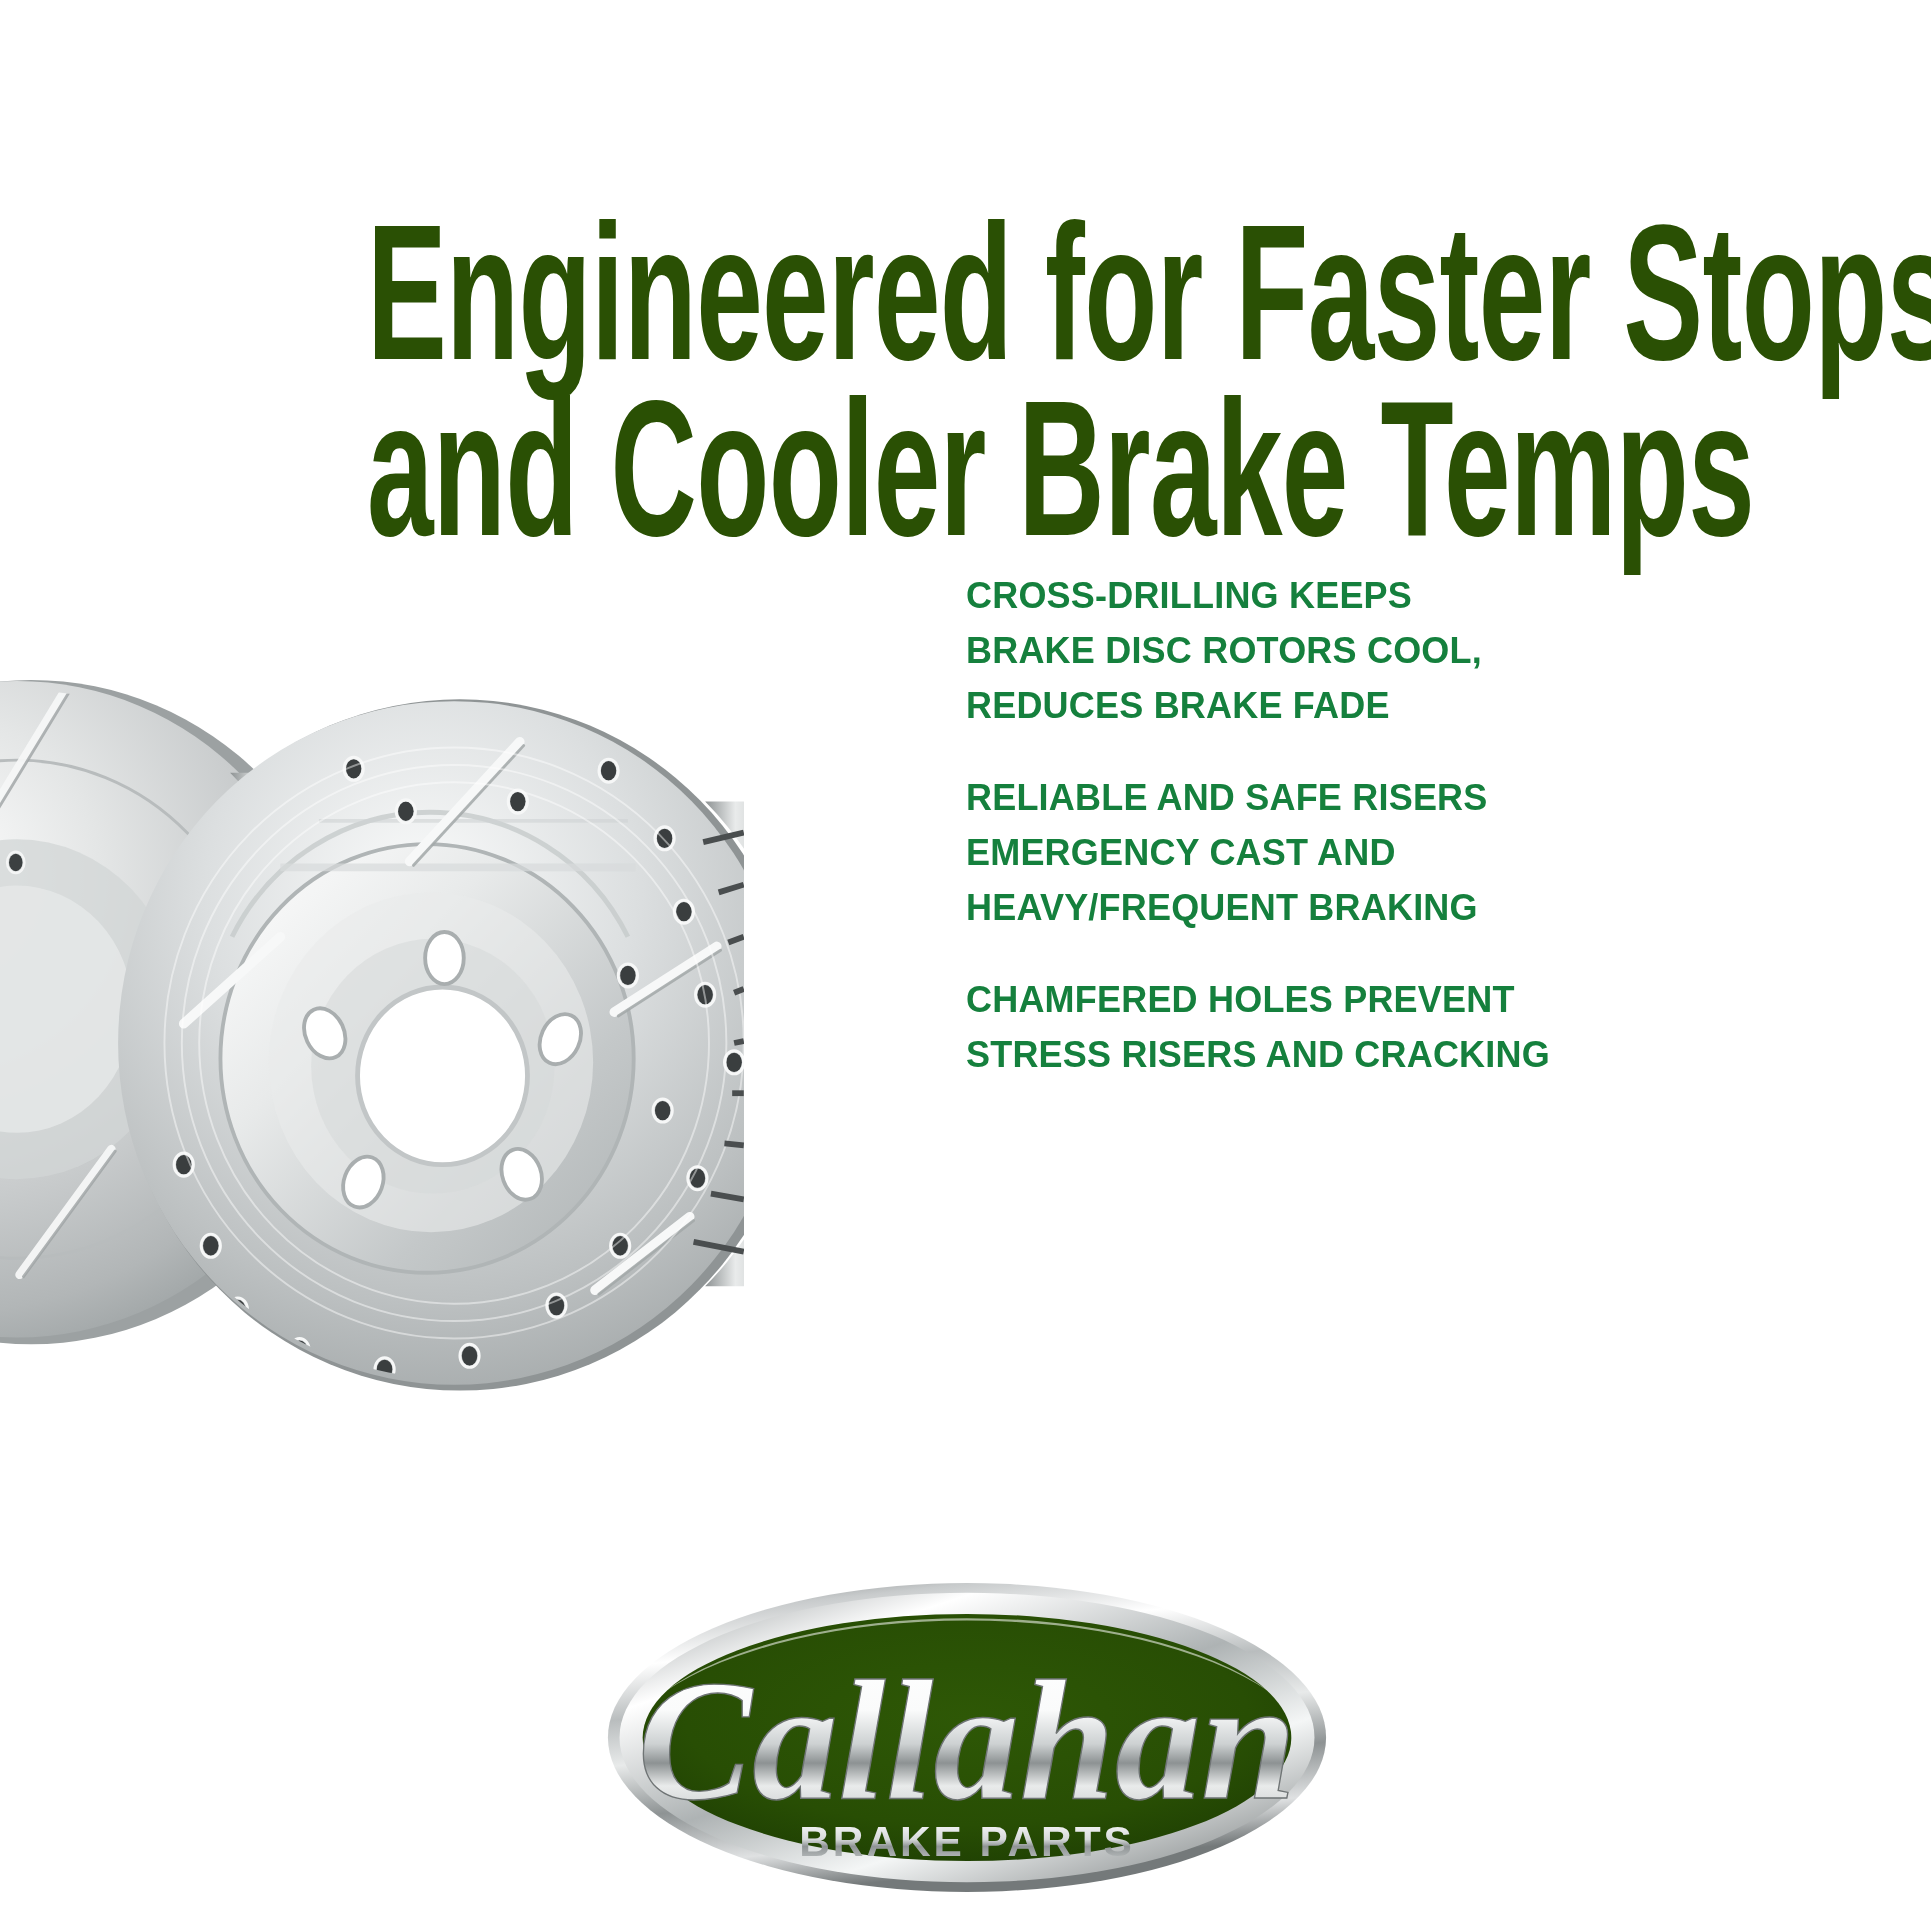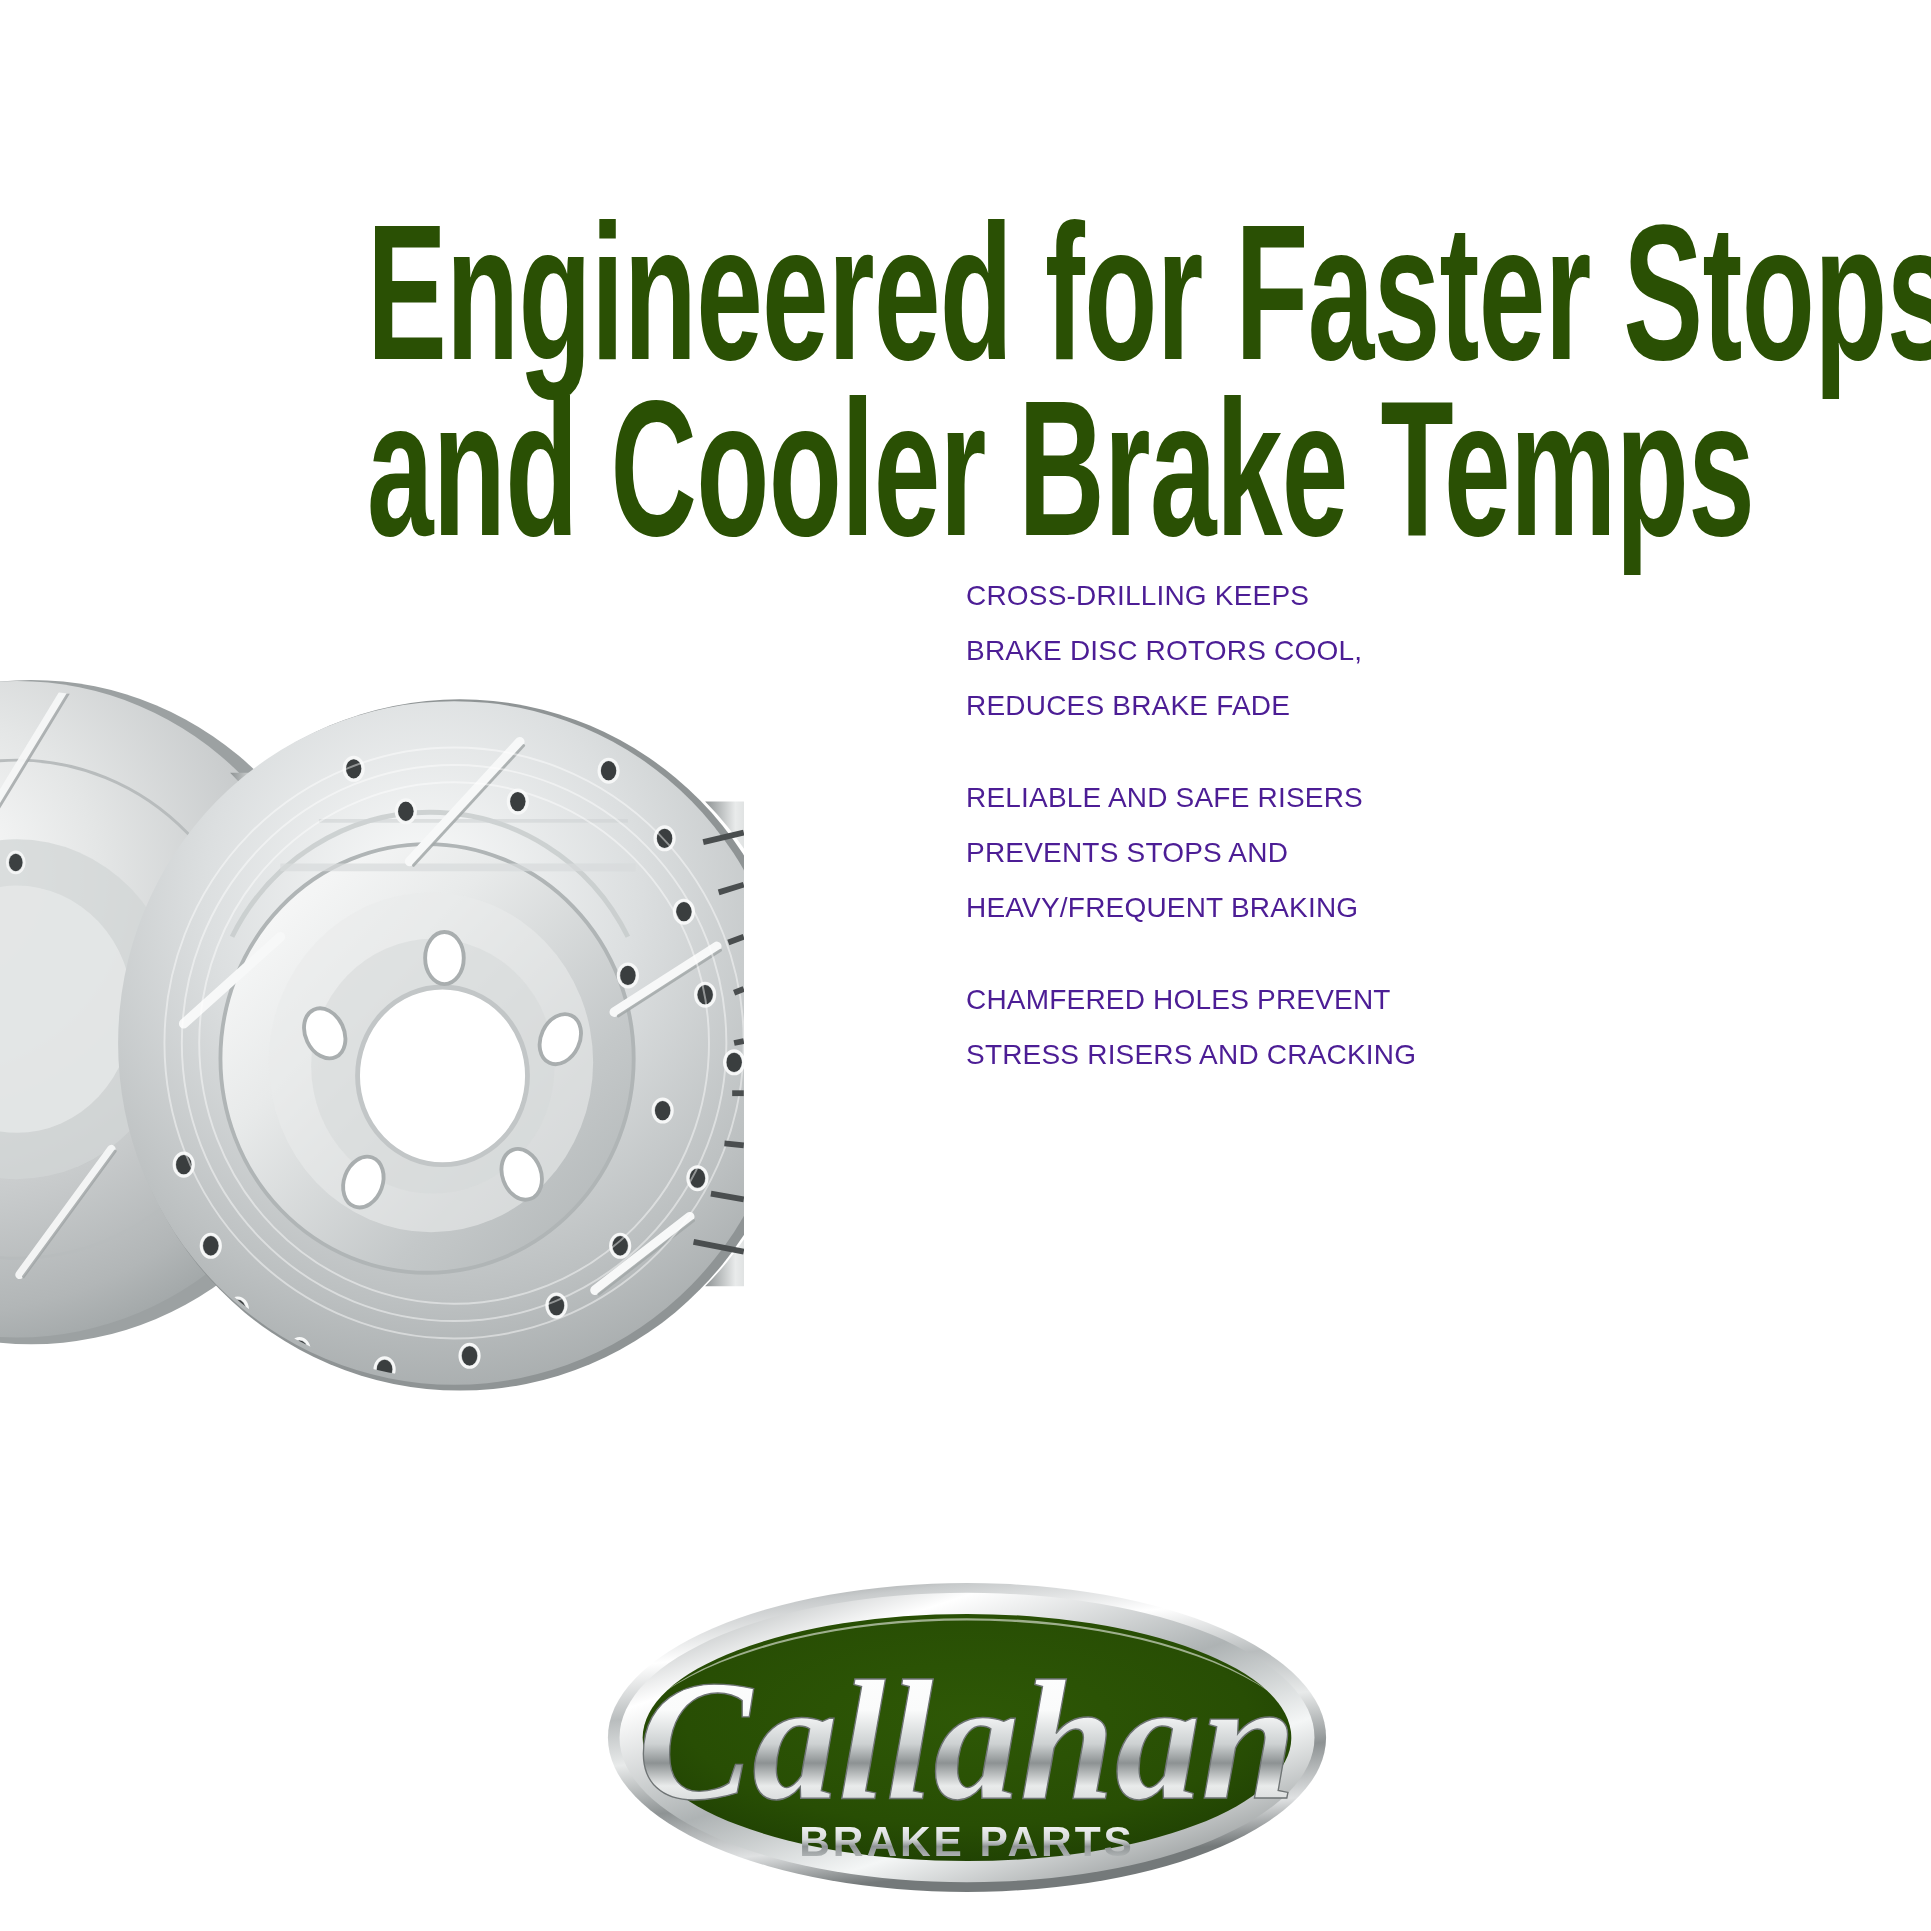--- a/index.html
+++ b/index.html
@@ -34,23 +34,23 @@
     white-space: nowrap;
   }
   .headline .hl-line { display: block; }
 
   
   .copy {
     position: absolute;
     left: 966px;
     top: 568px;
     width: 618px;
-    color: #4c1d95;
-    font-weight: 400;
-    font-size: 28px;
+    color: #15803d;
+    font-weight: 700;
+    font-size: 36px;
     line-height: 55px;
     letter-spacing: 0.2px;
   }
   .copy-block { margin: 0 0 37px 0; }
   .copy-block:last-child { margin-bottom: 0; }
   .copy-line { display: block; white-space: nowrap; }
 
   
   .rotors {
     position: absolute;
@@ -298,21 +298,21 @@
 <div class="copy">
 
   <p class="copy-block">
     <span class="copy-line">CROSS-DRILLING KEEPS</span>
     <span class="copy-line">BRAKE DISC ROTORS COOL,</span>
     <span class="copy-line">REDUCES BRAKE FADE</span>
   </p>
 
   <p class="copy-block">
     <span class="copy-line">RELIABLE AND SAFE RISERS</span>
-    <span class="copy-line">PREVENTS STOPS AND</span>
+    <span class="copy-line">EMERGENCY CAST AND</span>
     <span class="copy-line">HEAVY/FREQUENT BRAKING</span>
   </p>
 
   <p class="copy-block">
     <span class="copy-line">CHAMFERED HOLES PREVENT</span>
     <span class="copy-line">STRESS RISERS AND CRACKING</span>
   </p>
 
 
 </div>

